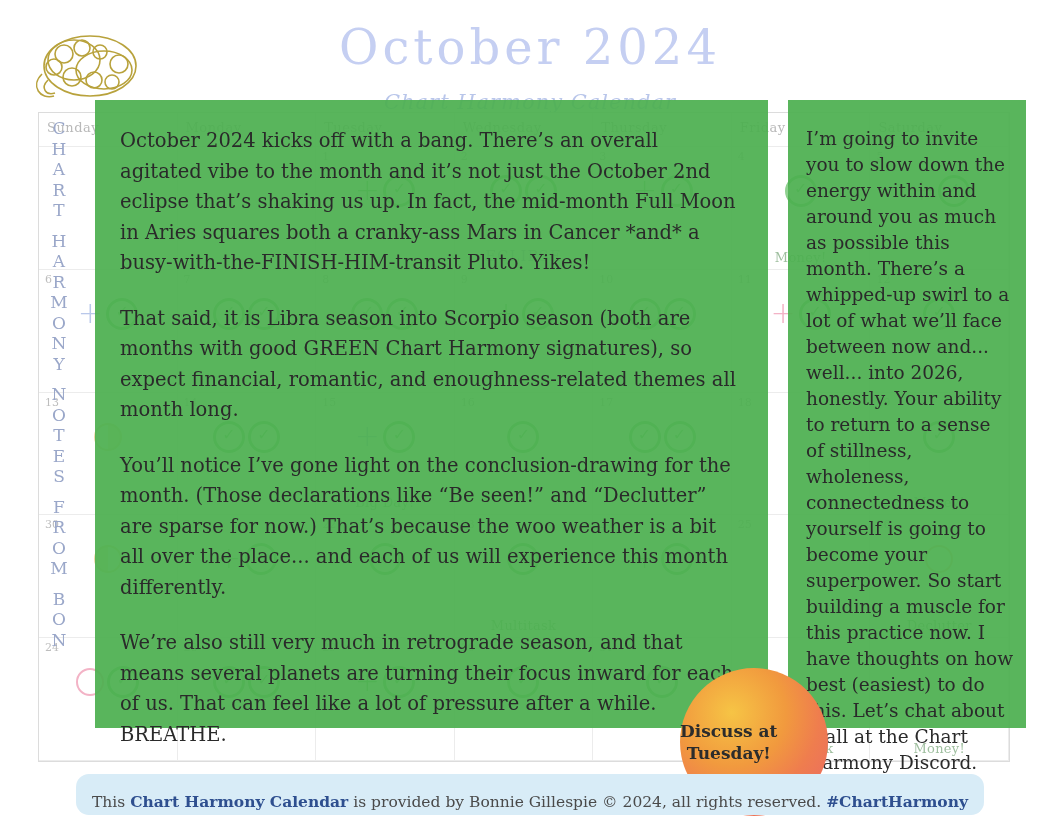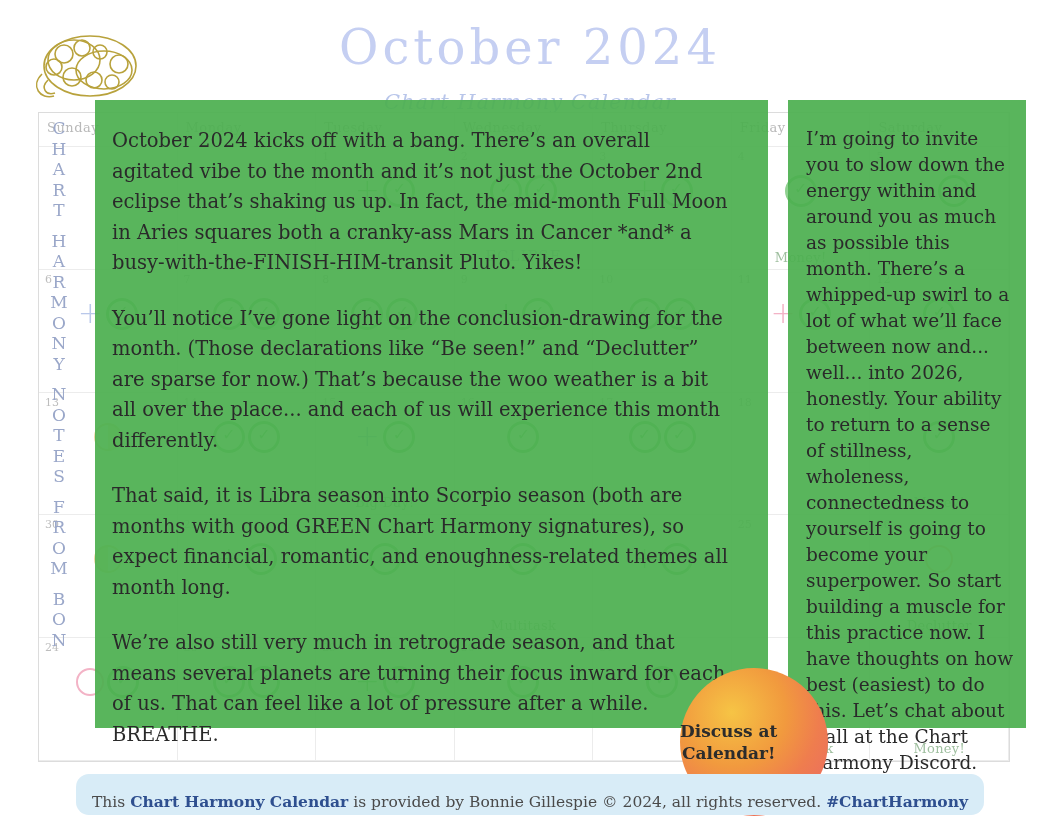--- a/index.html
+++ b/index.html
@@ -208,21 +208,21 @@
     left: 788px;
     top: 100px;
     width: 238px;
     height: 628px;
     background: #4caf50;
     opacity: .93;
     z-index: 4;
   }
   .main-text {
     position: absolute;
-    left: 112px;
+    left: 120px;
     top: 126px;
     width: 625px;
     z-index: 5;
     font-family: "DejaVu Serif", serif;
     font-size: 19.5px;
     line-height: 30.5px;
     color: #2a2a2a;
   }
   .main-text p { margin: 0 0 25px 0; }
   .main-text p:last-child { margin-bottom: 0; }
@@ -567,31 +567,31 @@
       <span>B</span>
       <span>O</span>
       <span>N</span>
     </div>
 
   <div class="green-main"></div>
   <div class="green-right"></div>
 
   <div class="main-text" id="main-text">
       <p>October 2024 kicks off with a bang. There’s an overall agitated vibe to the month and it’s not just the October 2nd eclipse that’s shaking us up. In fact, the mid-month Full Moon in Aries squares both a cranky-ass Mars in Cancer *and* a busy-with-the-FINISH-HIM-transit Pluto. Yikes!</p>
+      <p>That said, it is Libra season into Scorpio season (both are months with good GREEN Chart Harmony signatures), so expect financial, romantic, and enoughness-related themes all month long.</p>
       <p>You’ll notice I’ve gone light on the conclusion-drawing for the month. (Those declarations like “Be seen!” and “Declutter” are sparse for now.) That’s because the woo weather is a bit all over the place... and each of us will experience this month differently.</p>
-      <p>That said, it is Libra season into Scorpio season (both are months with good GREEN Chart Harmony signatures), so expect financial, romantic, and enoughness-related themes all month long.</p>
       <p>We’re also still very much in retrograde season, and that means several planets are turning their focus inward for each of us. That can feel like a lot of pressure after a while. BREATHE.</p>
     </div>
 
   <div class="right-text">I’m going to invite you to slow down the energy within and around you as much as possible this month. There’s a whipped-up swirl to a lot of what we’ll face between now and... well... into 2026, honestly. Your ability to return to a sense of stillness, wholeness, connectedness to yourself is going to become your superpower. So start building a muscle for this practice now. I have thoughts on how best (easiest) to do this. Let’s chat about it all at the Chart Harmony Discord. See you there!</div>
 
   <div class="discord-badge">
     <div class="dtext">
       <span>Discuss at</span><br>
-      <span>Calendar!</span>
+      <span>Tuesday!</span>
     </div>
   </div>
 
   <div class="footer">
     <span class="pill"><span>This </span><span class="strong">Chart Harmony Calendar</span><span> is provided by Bonnie Gillespie © 2024, all rights reserved. </span><span class="tag">#ChartHarmony</span></span>
   </div>
 
 </div>
 
 </body></html>

